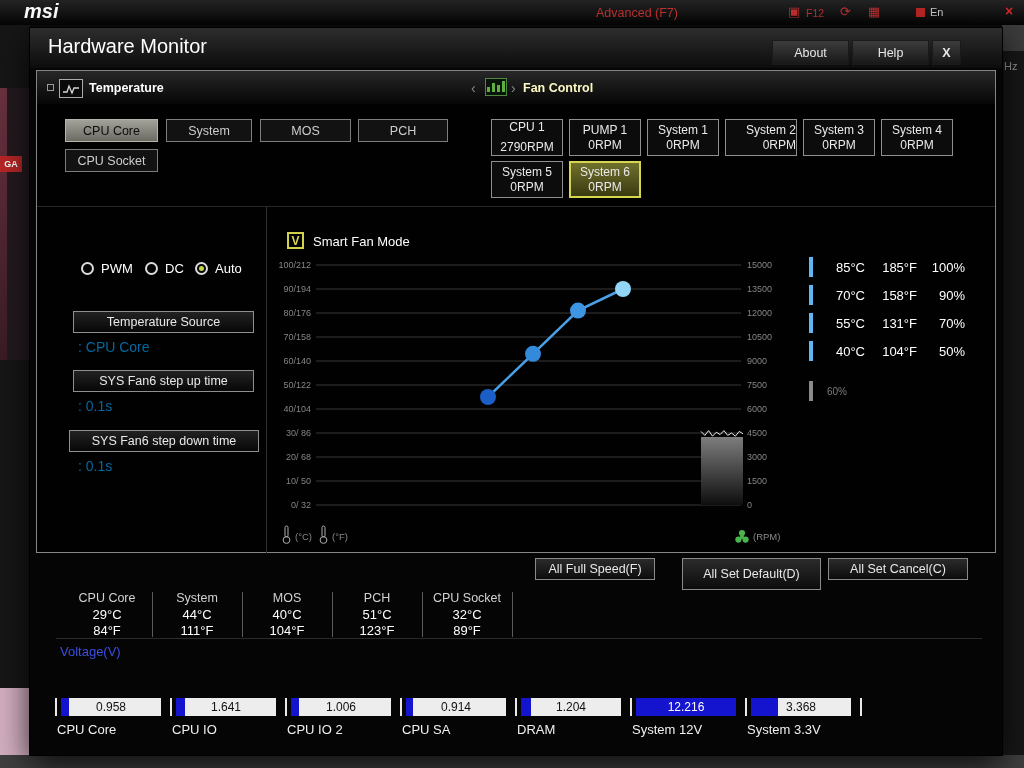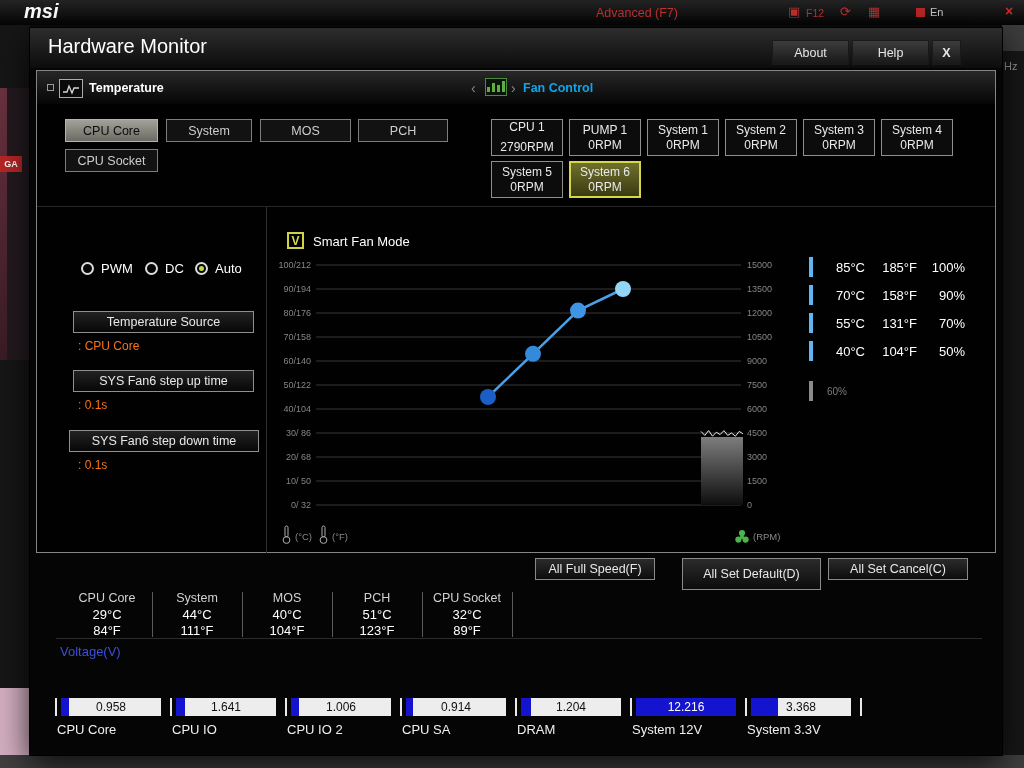--- a/index.html
+++ b/index.html
@@ -33,37 +33,37 @@
   .wbtn.x { font-weight:bold; }
 
   .inner { position:absolute; left:6px; top:42px; width:960px; height:483px; border:1px solid #858585; background:#010101; }
   .panel-header { position:absolute; left:0; top:0; width:100%; height:33px; background:linear-gradient(#272727,#060606); }
   .t-bullet { position:absolute; left:10px; top:13px; width:7px; height:7px; border:1px solid #9a9a9a; }
   .t-iconbox { position:absolute; left:22px; top:8px; width:24px; height:19px; border:1px solid #ababab; display:flex; align-items:center; justify-content:center; background:#0a0a0a; }
   .t-title { position:absolute; left:52px; top:10px; font-size:12.5px; font-weight:bold; color:#fff; }
   .fc-chev { position:absolute; top:9px; color:#8a8a8a; font-size:14px; cursor:pointer; }
   .fc-iconbox { position:absolute; left:448px; top:7px; width:22px; height:18px; border:1px solid #4e8a3e; background:#0a140a; display:flex; align-items:flex-end; justify-content:center; gap:2px; padding-bottom:3px; }
   .fc-iconbox i { display:block; width:3px; background:#5fae42; }
-  .fc-title { position:absolute; left:486px; top:10px; font-size:12.5px; font-weight:bold; color:#0ea5e9; }
+  .fc-title { position:absolute; left:486px; top:10px; font-size:12.5px; font-weight:bold; color:#fef9c3; }
 
   .tab { position:absolute; height:23px; background:#121212; border:1px solid #7d7d7d; color:#cdcdcd; font-size:12.5px; display:flex; align-items:center; justify-content:center; cursor:pointer; }
   .tab.sel { background:linear-gradient(#a2a29a,#6b6b63); color:#0c0c0c; border-color:#b5b5ad; }
 
   .fan { position:absolute; width:72px; height:37px; background:#0c0c0c; border:1px solid #8f8f8f; color:#eaeaea; font-size:12px; line-height:15px; display:flex; flex-direction:column; align-items:center; justify-content:center; cursor:pointer; }
   .fan.sel { background:linear-gradient(#70702c,#3a3a12); border:2px solid #d6d64e; }
 
   .hdiv { position:absolute; left:0; top:135px; width:958px; height:1px; background:#262626; }
   .vdiv { position:absolute; left:229px; top:136px; width:1px; height:346px; background:#303030; }
 
   .radio { position:absolute; top:190px; display:flex; align-items:center; gap:7px; color:#fff; font-size:13px; cursor:pointer; }
   .rdot { width:13px; height:13px; border:2px solid #dcdcdc; border-radius:50%; background:#050505; position:relative; }
   .radio.sel .rdot::after { content:""; position:absolute; inset:2px; background:#c7d63c; border-radius:50%; }
 
   .sbtn { position:absolute; height:22px; background:linear-gradient(#222,#070707); border:1px solid #8f8f8f; color:#e8e8e8; font-size:12.5px; display:flex; align-items:center; justify-content:center; cursor:pointer; }
-  .sval { position:absolute; color:#f97316; font-size:12px; }
+  .sval { position:absolute; color:#0369a1; font-size:14px; }
 
   .chk { position:absolute; left:250px; top:161px; width:17px; height:17px; border:2px solid #d2d24a; color:#d8d84e; background:#000; font-size:12px; font-weight:bold; display:flex; align-items:center; justify-content:center; cursor:pointer; }
   .chklabel { position:absolute; left:276px; top:163px; color:#fff; font-size:13px; }
 
   svg { font-family:inherit; }
   .chart { position:absolute; left:234px; top:186px; }
 
   .unit { position:absolute; color:#8a8a8a; font-size:9.5px; }
   .thermo { position:absolute; }
   .fanicon { position:absolute; left:697px; top:458px; }
@@ -159,21 +159,21 @@
             <div>2790RPM</div>
           </div>
           <div class="fan" style="left: 532px; top: 48px;">
             <div>PUMP 1</div>
             <div>0RPM</div>
           </div>
           <div class="fan" style="left: 610px; top: 48px;">
             <div>System 1</div>
             <div>0RPM</div>
           </div>
-          <div class="fan" style="left: 688px; top: 48px;">
+          <div class="fan" style="left: 688px; top: 48px; align-items: flex-end;">
             <div>System 2</div>
             <div>0RPM</div>
           </div>
           <div class="fan" style="left: 766px; top: 48px;">
             <div>System 3</div>
             <div>0RPM</div>
           </div>
           <div class="fan" style="left: 844px; top: 48px;">
             <div>System 4</div>
             <div>0RPM</div>

